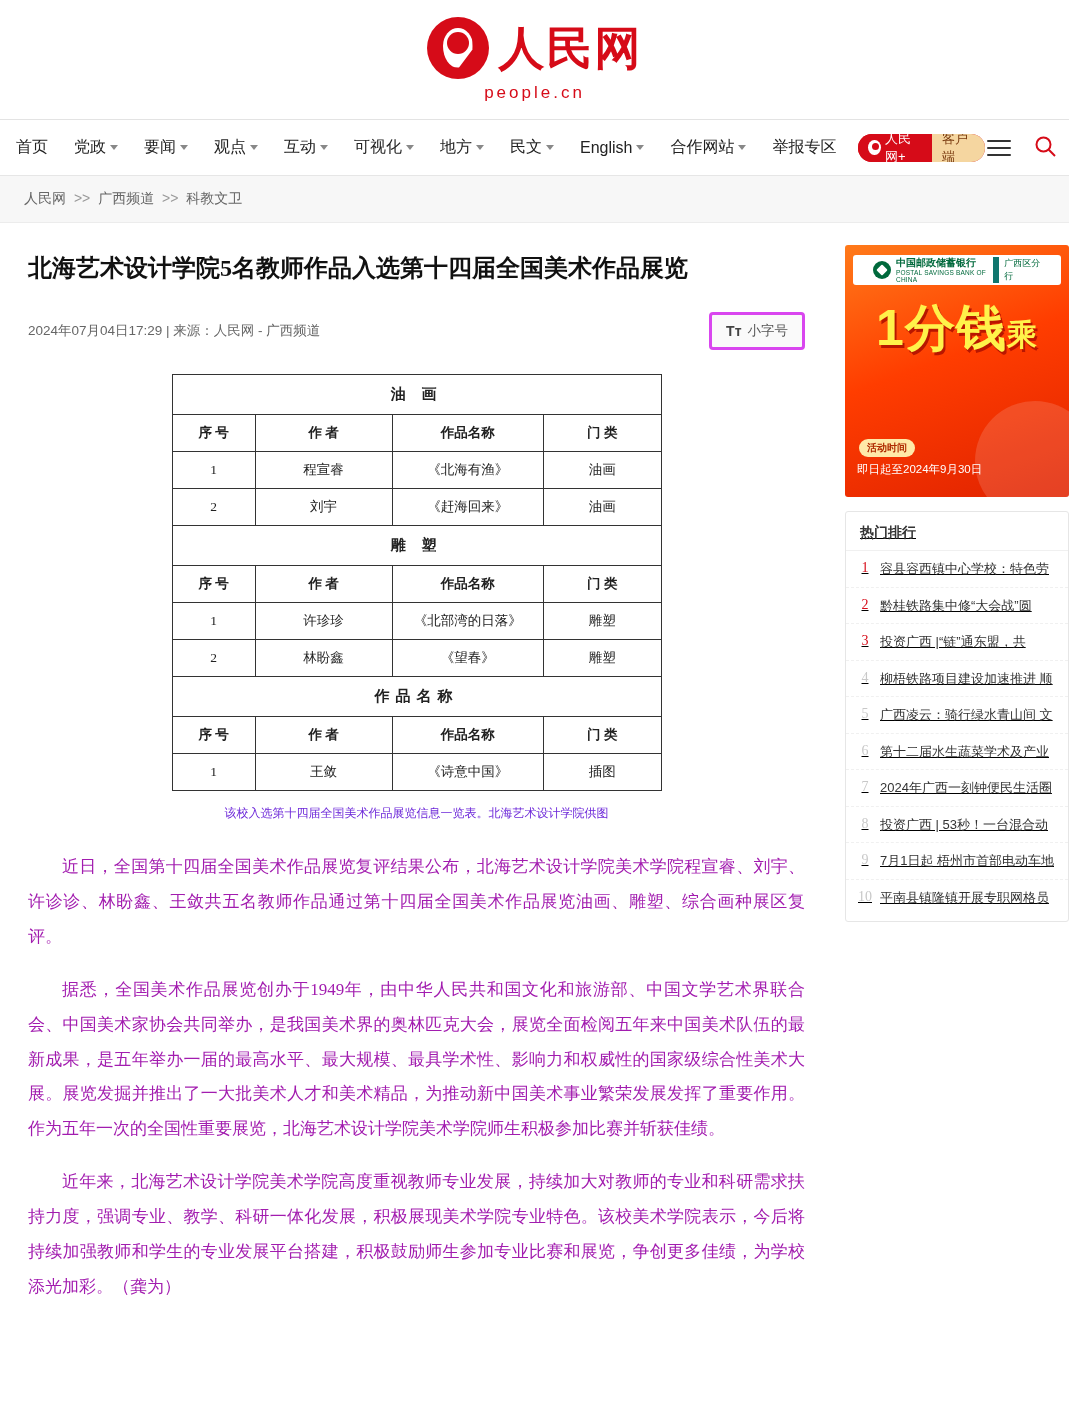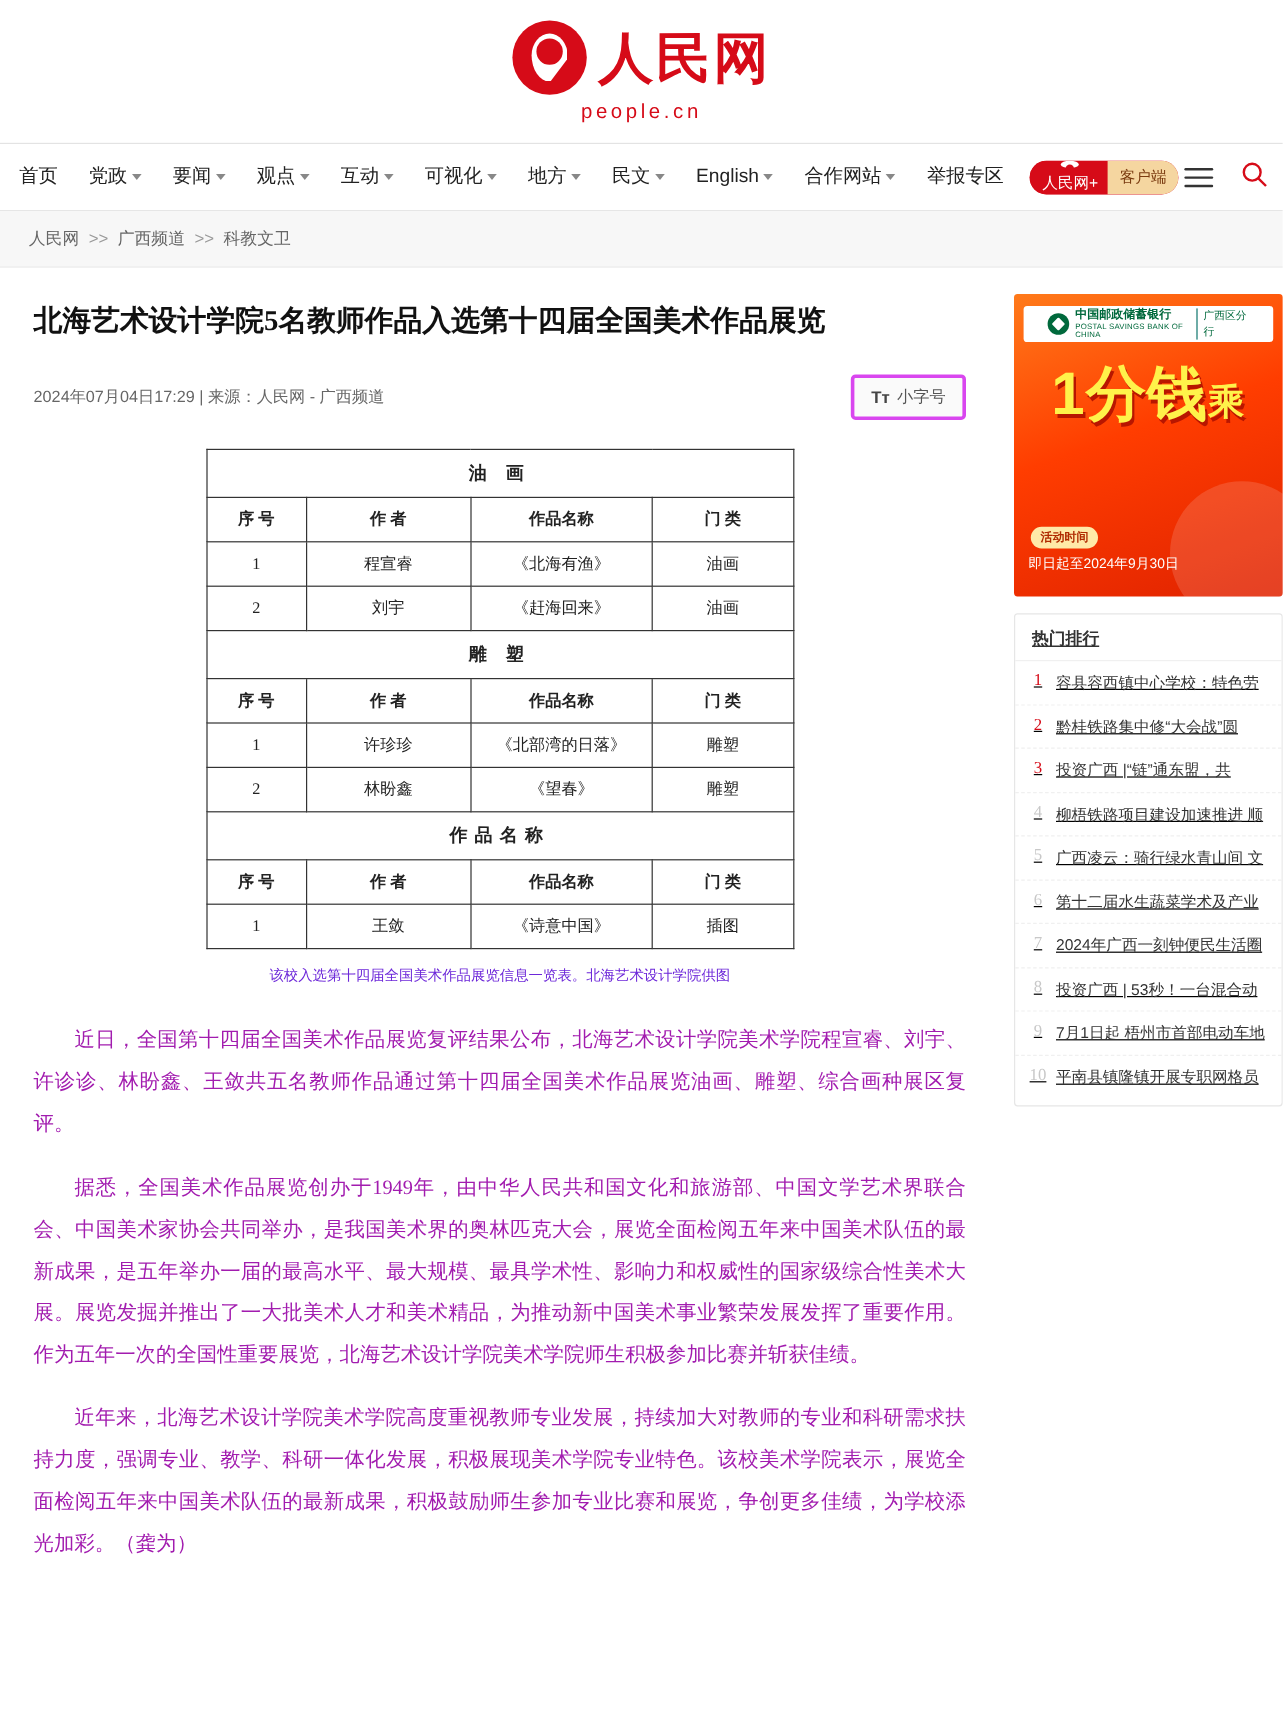--- a/index.html
+++ b/index.html
@@ -91,21 +91,20 @@
     background: #d60b18;
     cursor: pointer;
   }
   .nav-client .pill-left {
     background: #d60b18;
     color: #fff;
     font-size: 13px;
     padding: 0 8px 0 10px;
     display: flex; align-items: center; gap: 4px;
     height: 100%;
-    flex-direction: column;
   }
   .nav-client .mini-logo {
     width: 15px; height: 15px; border-radius: 50%;
     background: #fff; position: relative;
   }
   .nav-client .mini-logo::after {
     content: ""; position: absolute; left: 4px; top: 3px;
     width: 7px; height: 7px; border-radius: 50%; background: #d60b18;
   }
   .nav-client .pill-right {
@@ -253,21 +252,21 @@
     width: 8px; height: 8px; background: #fff; border-radius: 1px;
     transform: rotate(45deg);
   }
   .ad .bank-name {
     font-size: 10px; color: #00693c; font-weight: bold; line-height: 1.15;
   }
   .ad .bank-sub { font-size: 6.5px; color: #00693c; letter-spacing: .2px; }
   .ad .bank-tag {
     margin-left: auto;
     font-size: 9px; color: #00693c;
-    border-left: 1px solid #0f766e;
+    border-left: 6px solid #0f766e;
     padding-left: 5px;
   }
   .ad .headline {
     margin-top: 18px;
     text-align: center;
     font-size: 50px;
     font-weight: bold;
     color: #fff24a;
     text-shadow: 2px 3px 0 #b81600;
     line-height: 1;
@@ -513,21 +512,21 @@
             <td>《诗意中国》</td>
             <td>插图</td>
           </tr>
         </tbody>
       </table>
       <div class="caption">该校入选第十四届全国美术作品展览信息一览表。北海艺术设计学院供图</div>
     </div>
 
     <p class="body">近日，全国第十四届全国美术作品展览复评结果公布，北海艺术设计学院美术学院程宣睿、刘宇、许诊诊、林盼鑫、王敛共五名教师作品通过第十四届全国美术作品展览油画、雕塑、综合画种展区复评。</p>
     <p class="body">据悉，全国美术作品展览创办于1949年，由中华人民共和国文化和旅游部、中国文学艺术界联合会、中国美术家协会共同举办，是我国美术界的奥林匹克大会，展览全面检阅五年来中国美术队伍的最新成果，是五年举办一届的最高水平、最大规模、最具学术性、影响力和权威性的国家级综合性美术大展。展览发掘并推出了一大批美术人才和美术精品，为推动新中国美术事业繁荣发展发挥了重要作用。作为五年一次的全国性重要展览，北海艺术设计学院美术学院师生积极参加比赛并斩获佳绩。</p>
-    <p class="body">近年来，北海艺术设计学院美术学院高度重视教师专业发展，持续加大对教师的专业和科研需求扶持力度，强调专业、教学、科研一体化发展，积极展现美术学院专业特色。该校美术学院表示，展览全面检阅五年来中国美术队伍的最新成果，积极鼓励师生参加专业比赛和展览，争创更多佳绩，为学校添光加彩。（龚为）</p>
+    <p class="body">近年来，北海艺术设计学院美术学院高度重视教师专业发展，持续加大对教师的专业和科研需求扶持力度，强调专业、教学、科研一体化发展，积极展现美术学院专业特色。该校美术学院表示，今后将持续加强教师和学生的专业发展平台搭建，积极鼓励师生参加专业比赛和展览，争创更多佳绩，为学校添光加彩。（龚为）</p>
   </div>
 
   <div class="side">
     <div class="ad">
       <div class="bank-bar">
         <div class="bank-logo"></div>
         <div>
           <div class="bank-name">中国邮政储蓄银行</div>
           <div class="bank-sub">POSTAL SAVINGS BANK OF CHINA</div>
         </div>

